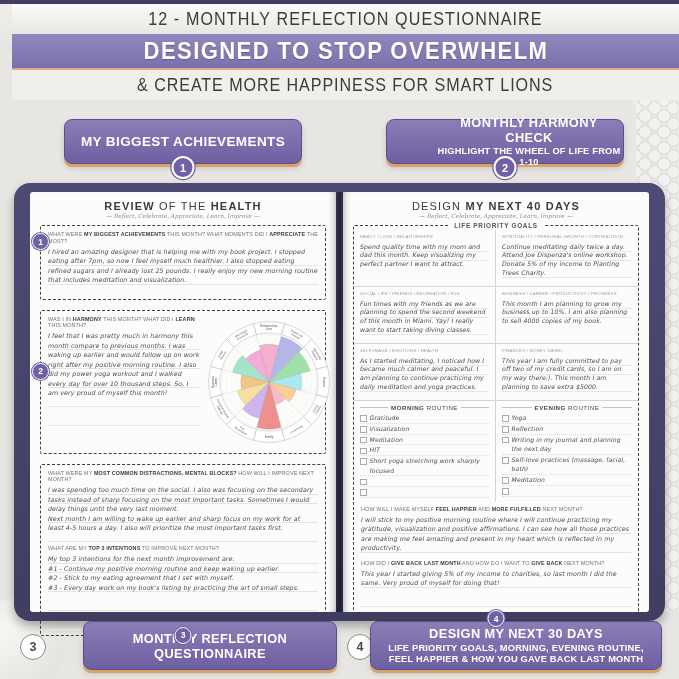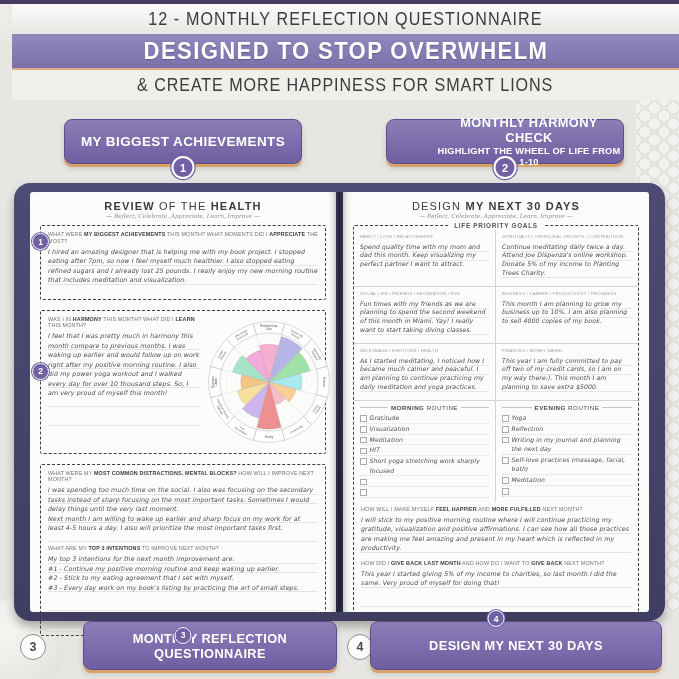--- a/index.html
+++ b/index.html
@@ -224,21 +224,21 @@
 #3 - Every day work on my book's listing by practicing the art of small steps.</div>
           <div class="mk mkb">3</div>
         </div>
       </div>
     </div>
 
     <div class="spine"></div>
 
     <div class="page right">
       <div class="page-inner">
-        <div class="ptitle">DESIGN <b>MY NEXT 30 DAYS</b></div>
+        <div class="ptitle">DESIGN <b>MY NEXT 40 DAYS</b></div>
         <div class="psub">— Reflect, Celebrate, Appreciate, Learn, Improve —</div>
 
         <div class="dbox big">
           <div class="lpg-title">LIFE PRIORITY GOALS</div>
 
           <div class="goals-grid">
               <div class="gcell colL">
                 <div class="glabel">FAMILY / LOVE / RELATIONSHIPS</div>
                 <div class="hand gtext ruled88">Spend quality time with my mom and dad this month. Keep visualizing my perfect partner I want to attract.</div>
               </div>
@@ -355,16 +355,18 @@
   <div class="co cbot cb3">
     <div class="co-num-out">3</div>
     <div class="co-box">
       <div class="co-title">MONTHLY REFLECTION QUESTIONNAIRE</div>
     </div>
   </div>
   <div class="co cbot cb4">
     <div class="co-num-out">4</div>
     <div class="co-box">
       <div class="co-title">DESIGN MY NEXT 30 DAYS</div>
+      <div class="co-sub">LIFE PRIORITY GOALS, MORNING, EVENING ROUTINE,
+FEEL HAPPIER &amp; HOW YOU GAVE BACK LAST MONTH</div>
     </div>
   </div>
 
 </div>
 
 </body></html>

